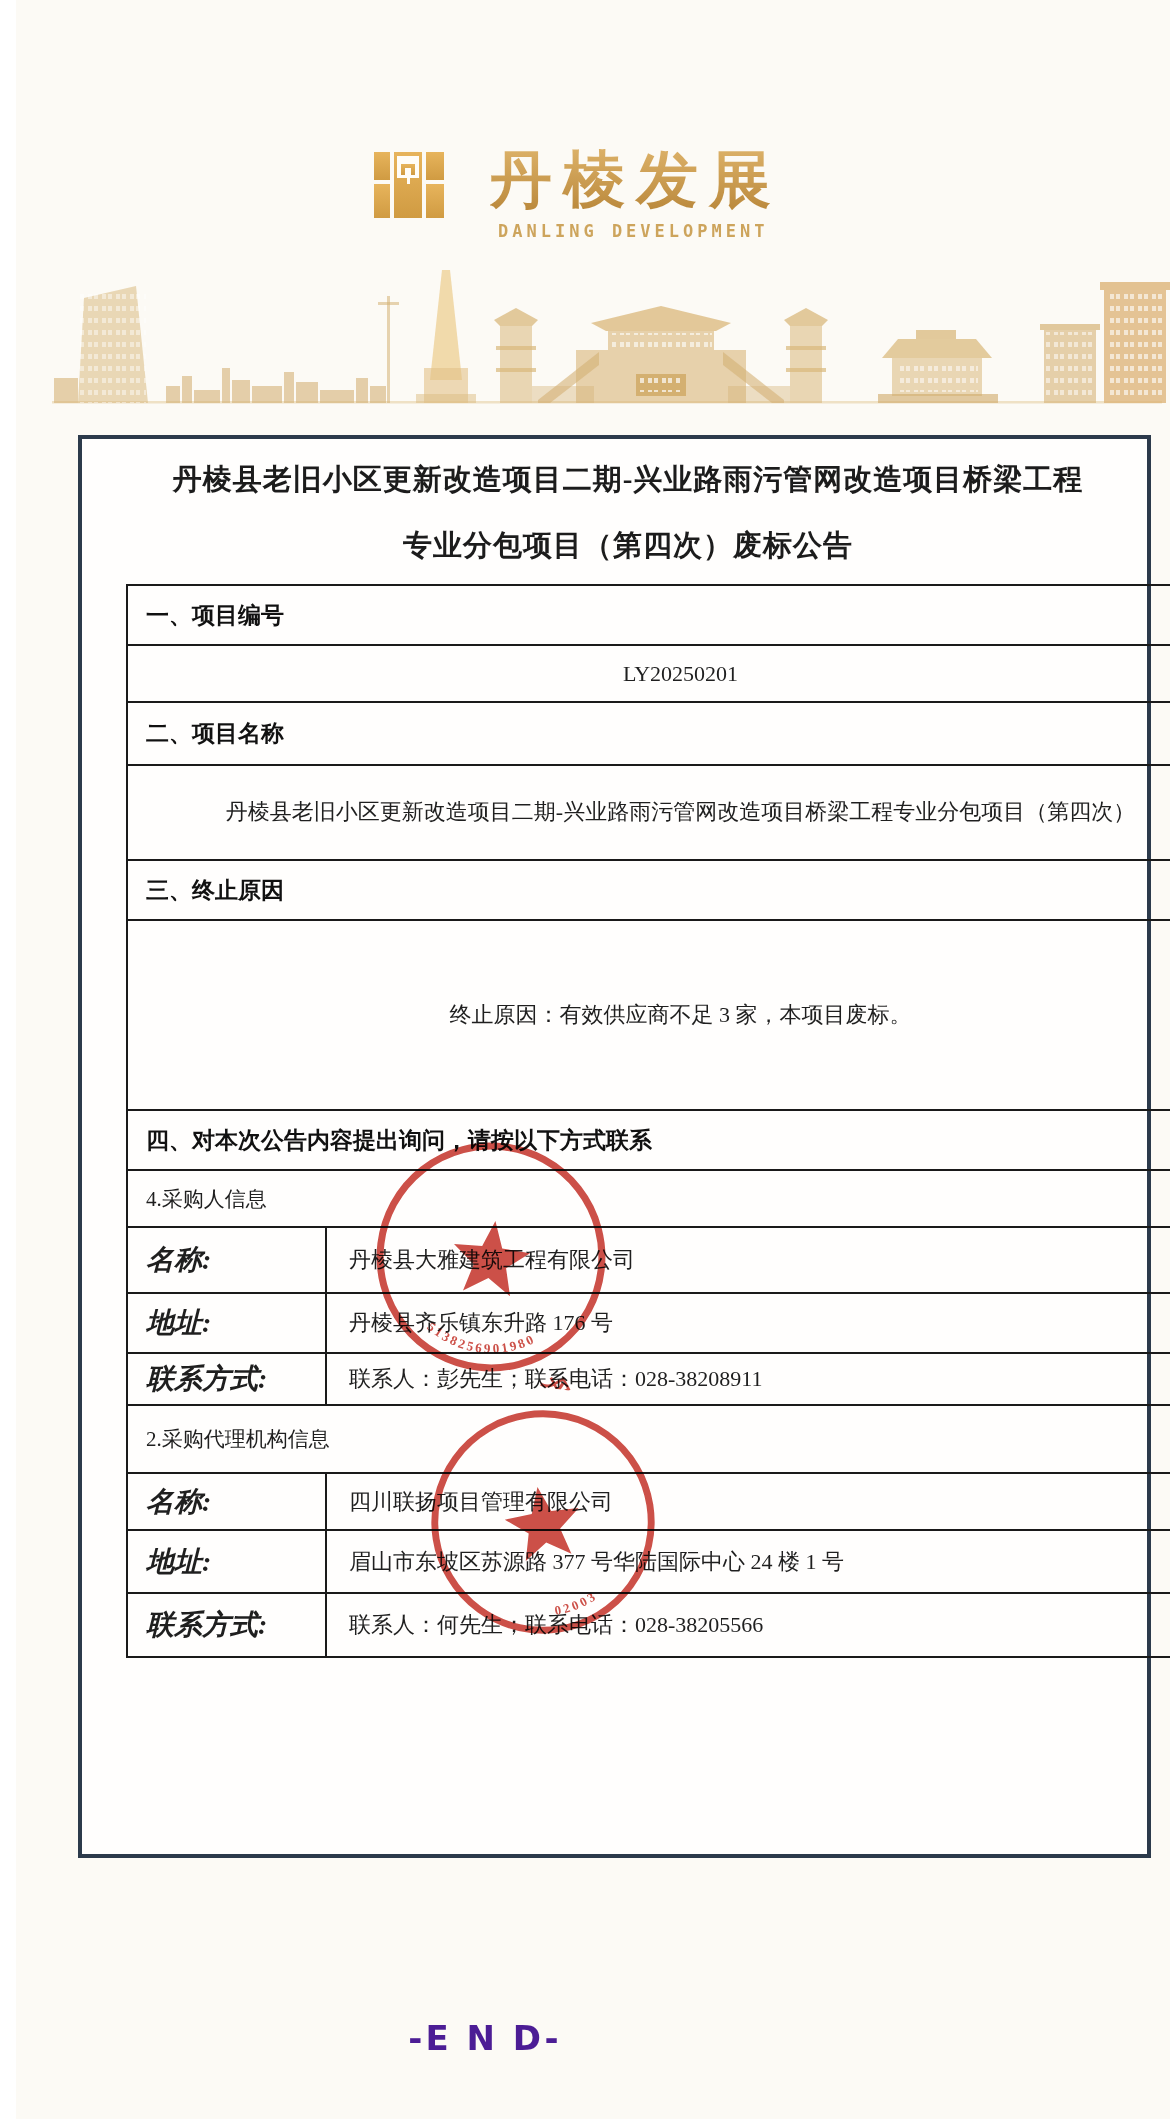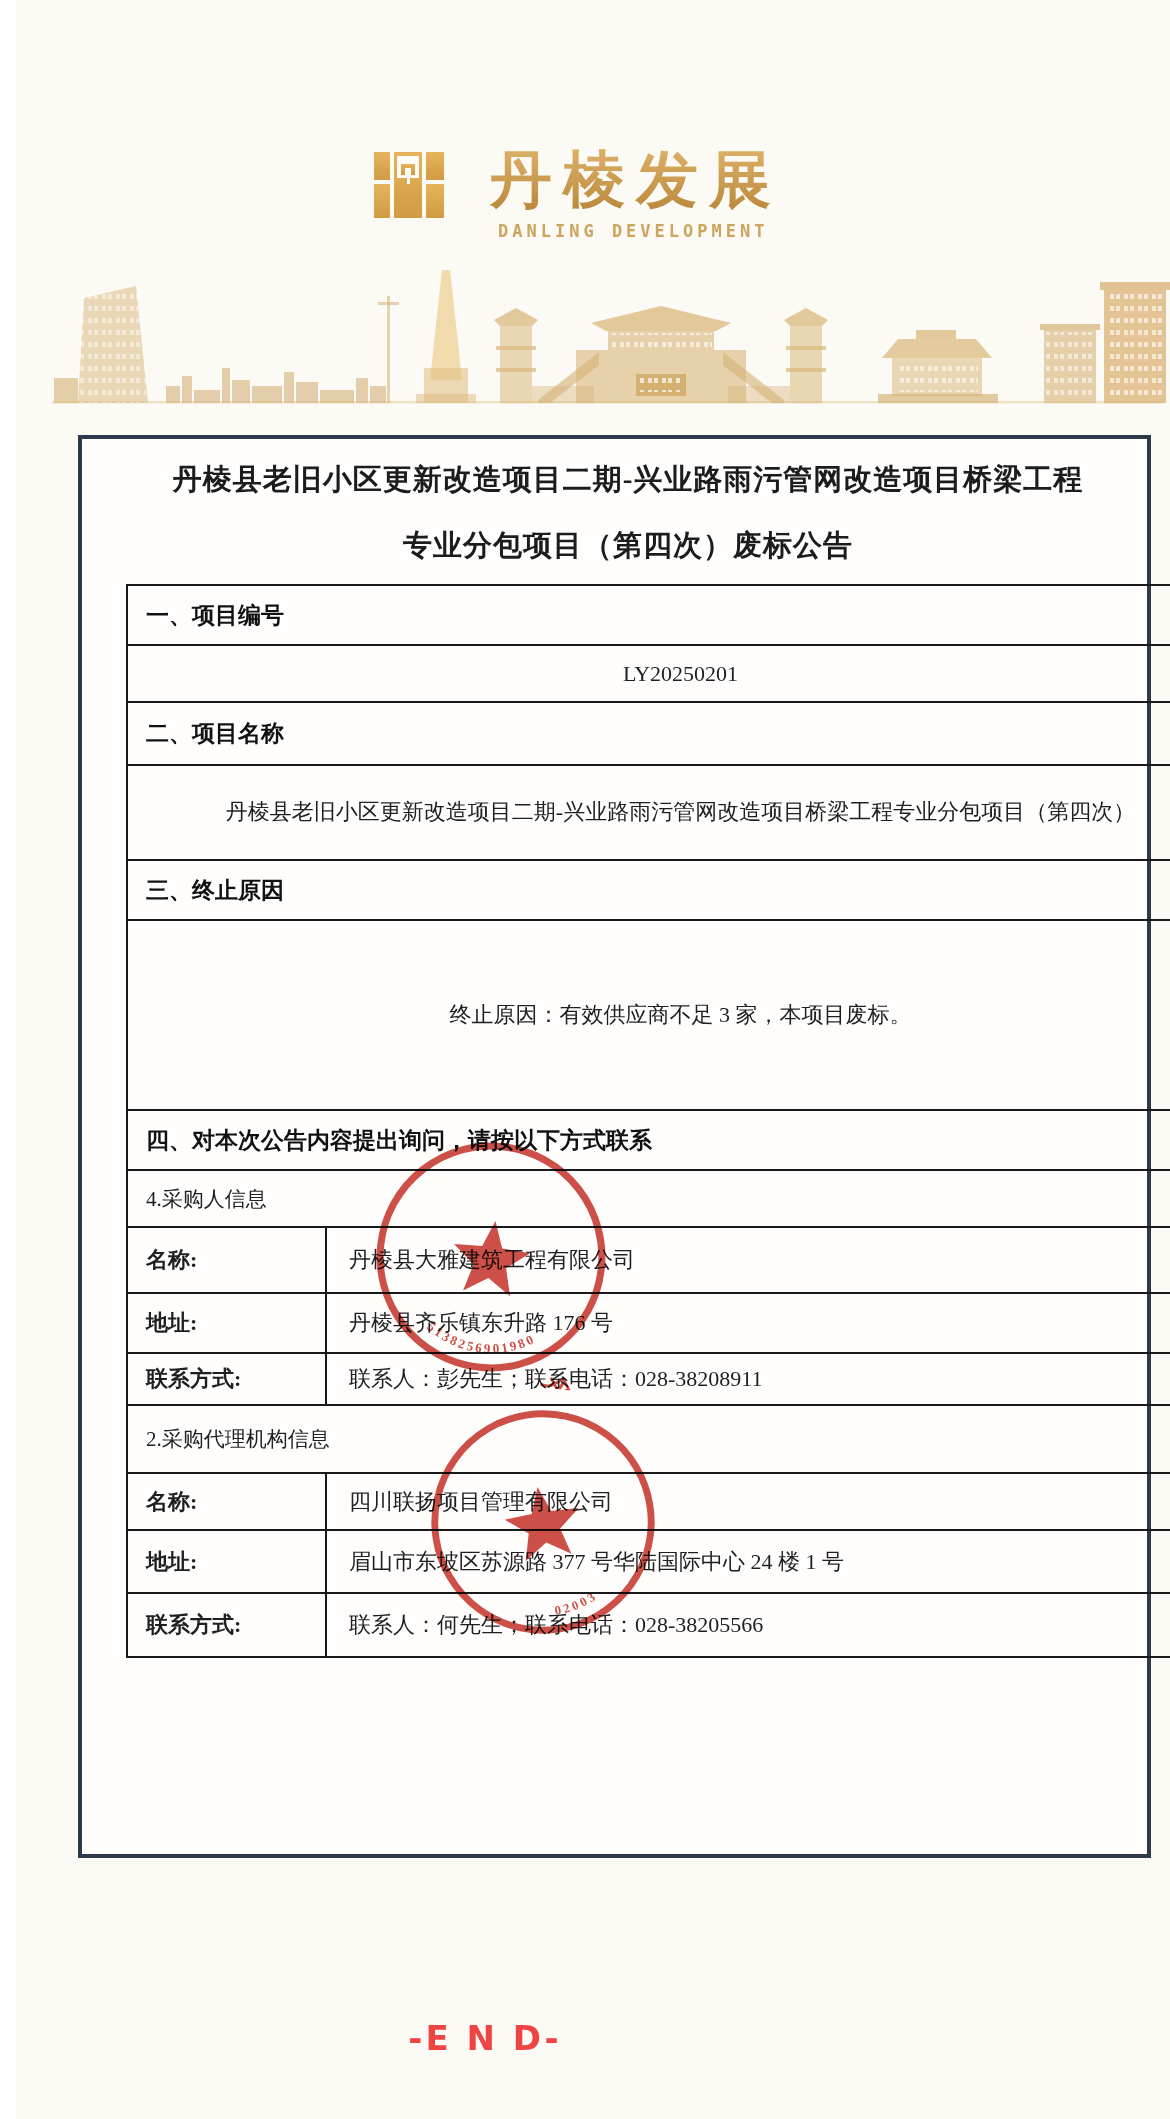--- a/index.html
+++ b/index.html
@@ -30,34 +30,34 @@
   .doc-title .t2{display:block;margin-top:37px;}
 
   table.sheet{position:absolute;left:44px;top:145px;width:1091px;
               border-collapse:collapse;table-layout:fixed;
               font-family:"Liberation Serif",serif;color:#1f1f1f;}
   table.sheet td{border:2px solid #1a1a1a;padding:0 0 0 18px;vertical-align:middle;
                  font-size:22px;overflow:hidden;}
   table.sheet col.c1{width:199px;}
   tr.hdr td{font-family:"Liberation Sans",sans-serif;font-weight:bold;font-size:23px;color:#111;}
   tr.sub td{font-size:21px;}
-  tr.pair td.lbl{font-weight:700;font-size:22px;}
+  tr.pair td.lbl{font-weight:700;font-size:28px;font-style:italic;}
   tr.pair td.v{padding-left:22px;}
   td.tallcell{vertical-align:top;padding-top:78px;}
   tr.val td{font-size:22px;text-align:center;}
   td.wrapv{line-height:1.55;padding-right:26px;border-radius:31px;}
 
   
   .stamp{position:absolute;mix-blend-mode:multiply;opacity:.88;}
   .stamp text{font-family:"Liberation Serif",serif;font-weight:bold;}
 
   
   .endmark{position:absolute;left:0;top:2018px;width:938px;text-align:center;
            font-family:"DejaVu Sans",sans-serif;font-weight:bold;font-size:34px;
-           letter-spacing:3px;color:#ef4444;}
+           letter-spacing:3px;color:#4c1d95;}
 </style>
 </head>
 <body>
 
 <div class="page">
 
   <div class="brand">
     <div class="logo-mark">
       <svg width="70" height="66" viewBox="0 0 70 66">
         <defs>

